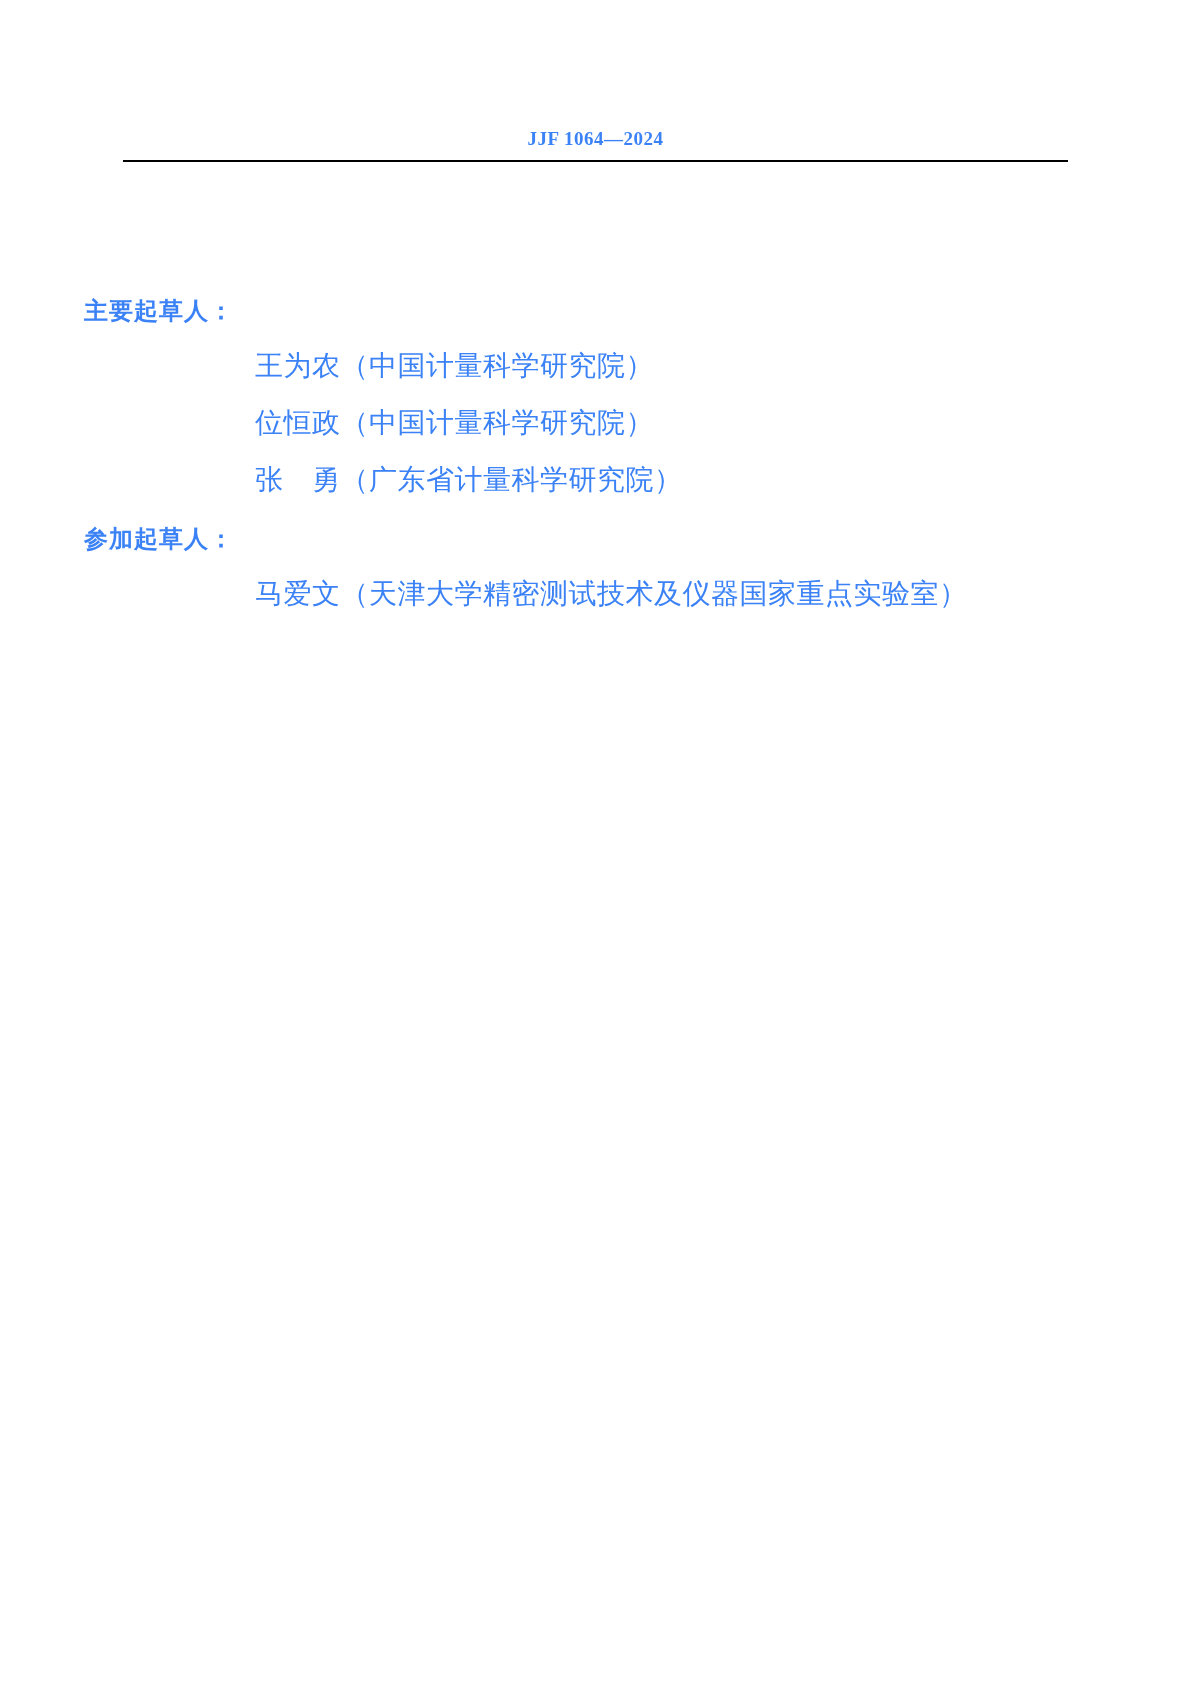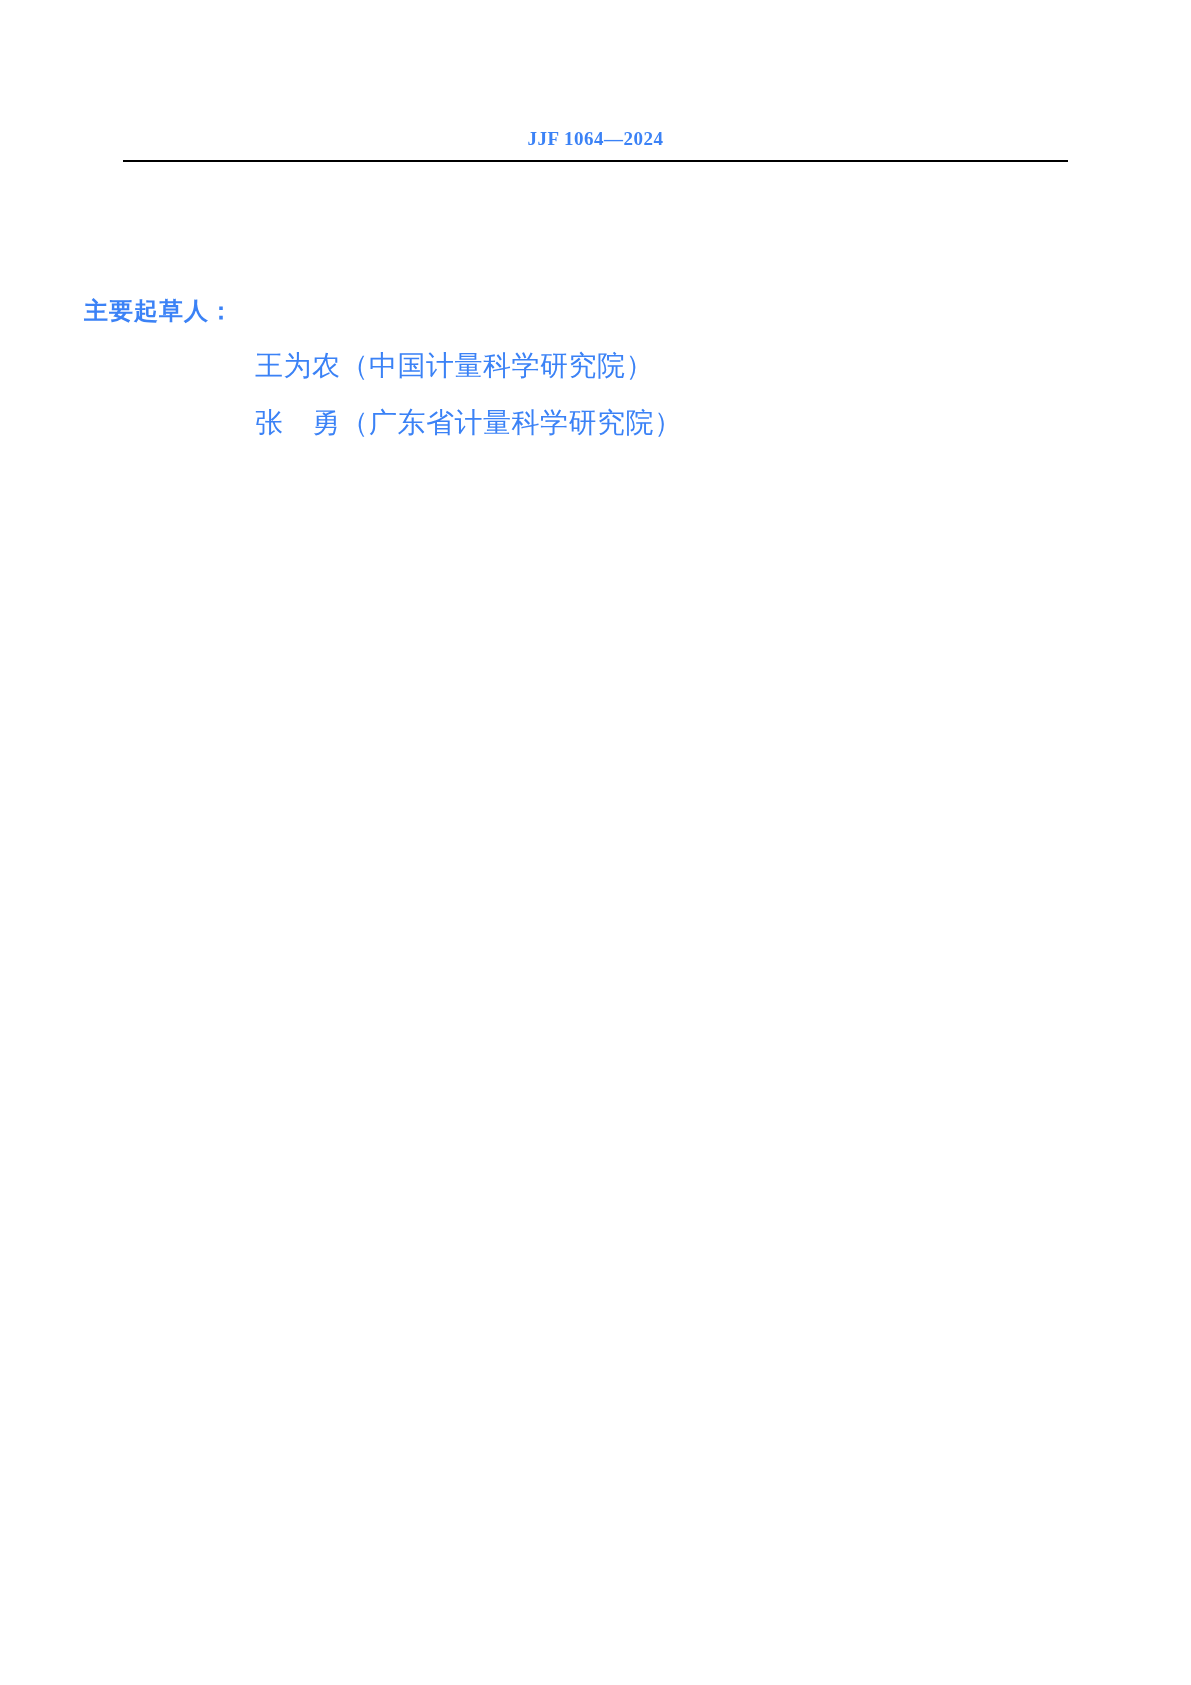--- a/index.html
+++ b/index.html
@@ -75,19 +75,24 @@
   <div class="header">
     <span class="header-text">JJF 1064—2024</span>
   </div>
   <div class="header-rule"></div>
 
   <div class="content">
 
     <div class="group">
       <div class="section-title">主要起草人：</div>
       <div class="entry">王为农（中国计量科学研究院）</div>
+      <div class="entry">位恒政（中国计量科学研究院）</div>
       <div class="entry">张　勇（广东省计量科学研究院）</div>
     </div>
 
+    <div class="group group-second">
+      <div class="section-title">参加起草人：</div>
+      <div class="entry">马爱文（天津大学精密测试技术及仪器国家重点实验室）</div>
+    </div>
 
   </div>
 
 </div>
 
 </body></html>

